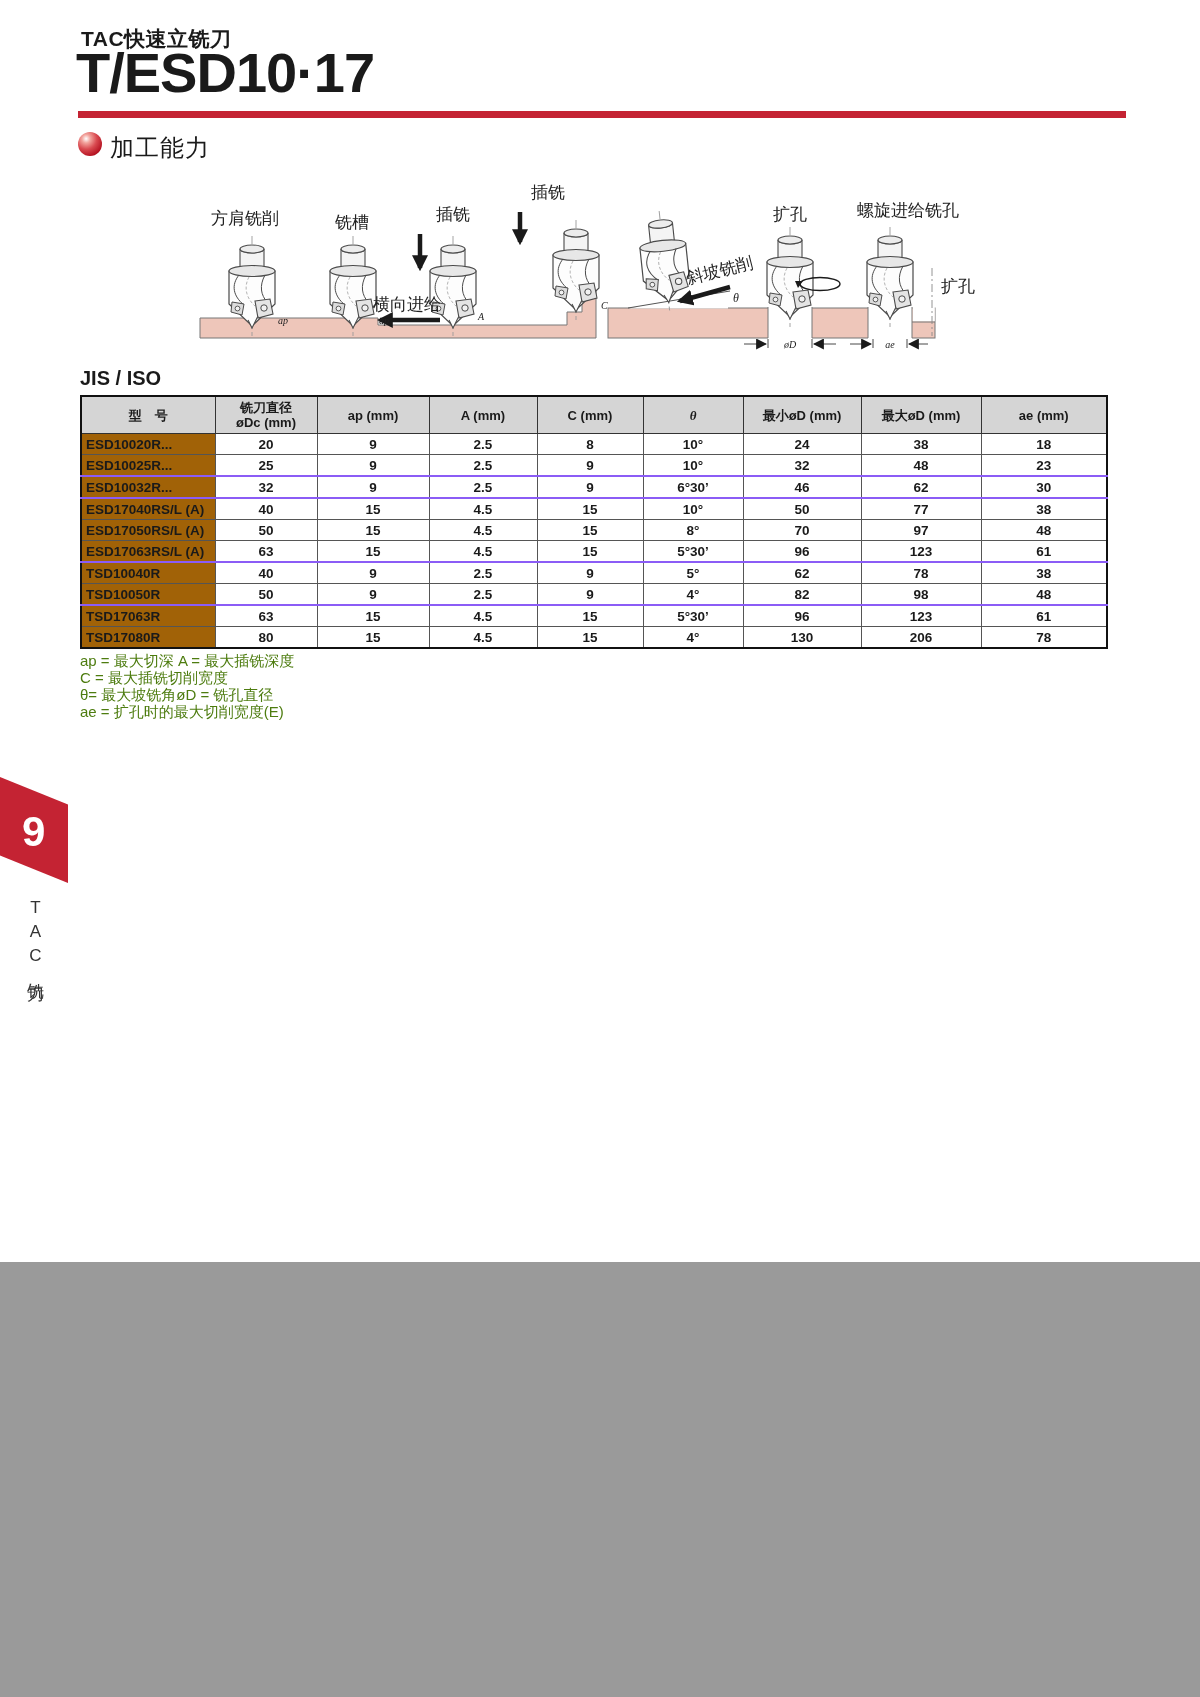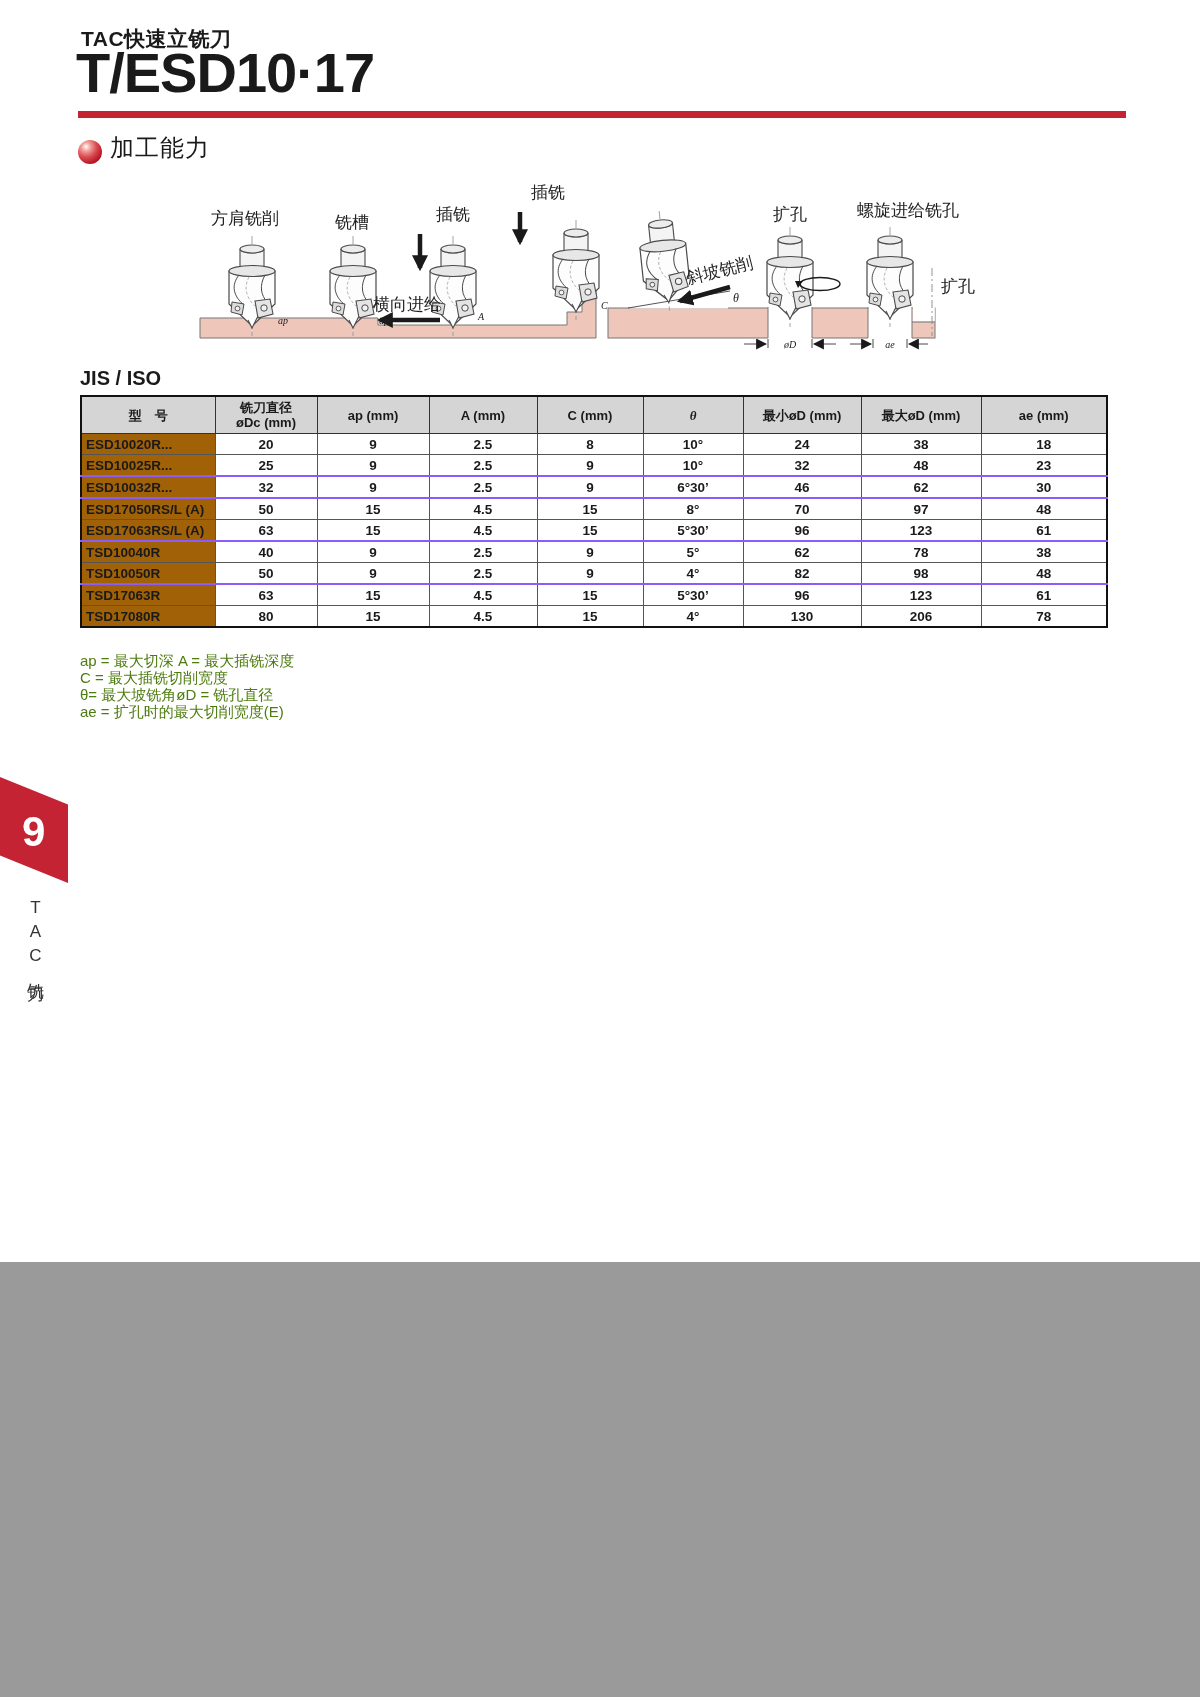--- a/index.html
+++ b/index.html
@@ -5,21 +5,21 @@
   html,body{margin:0;padding:0;background:#9a9a9a;}
   .page{
     position:relative;width:1200px;height:1262px;background:#ffffff;
     margin:0 auto;overflow:hidden;
     font-family:"Liberation Sans", sans-serif;color:#1a1a1a;
   }
   
   .eyebrow{position:absolute;left:81px;top:25px;font-size:21px;font-weight:bold;letter-spacing:.5px;}
   .big-title{position:absolute;left:76px;top:40px;font-size:56px;font-weight:bold;letter-spacing:-1px;}
   .red-rule{position:absolute;left:78px;top:111px;width:1048px;height:7px;background:#c42333;}
-  .section-head{position:absolute;left:78px;top:132px;display:flex;align-items:flex-end;gap:8px;}
+  .section-head{position:absolute;left:78px;top:132px;display:flex;align-items:flex-start;gap:8px;}
   .sphere{width:24px;height:24px;border-radius:50%;
     background:radial-gradient(circle at 34% 28%, #ffffff 0%, #f2a49d 18%, #d94a50 45%, #b51322 75%, #7e0b16 100%);}
   .section-head .txt{font-size:24px;font-weight:500;letter-spacing:1px;}
   
   .diagram{position:absolute;left:80px;top:172px;width:1040px;height:178px;}
   .diagram svg{display:block;}
   .lbl{font-size:17px;font-weight:500;fill:#222;}
   .dim{font-size:10px;font-style:italic;fill:#222;font-family:"Liberation Serif",serif;}
   .theta{font-size:12px;font-style:italic;font-family:"Liberation Serif",serif;fill:#222;}
   
@@ -210,20 +210,31 @@
       <td>32</td>
       <td>9</td>
       <td>2.5</td>
       <td>9</td>
       <td>6°30’</td>
       <td>46</td>
       <td>62</td>
       <td>30</td>
     </tr>
         <tr>
+      <td class="model">ESD17040RS/L (A)</td>
+      <td>40</td>
+      <td>15</td>
+      <td>4.5</td>
+      <td>15</td>
+      <td>10°</td>
+      <td>50</td>
+      <td>77</td>
+      <td>38</td>
+    </tr>
+        <tr>
       <td class="model">ESD17050RS/L (A)</td>
       <td>50</td>
       <td>15</td>
       <td>4.5</td>
       <td>15</td>
       <td>8°</td>
       <td>70</td>
       <td>97</td>
       <td>48</td>
     </tr>

